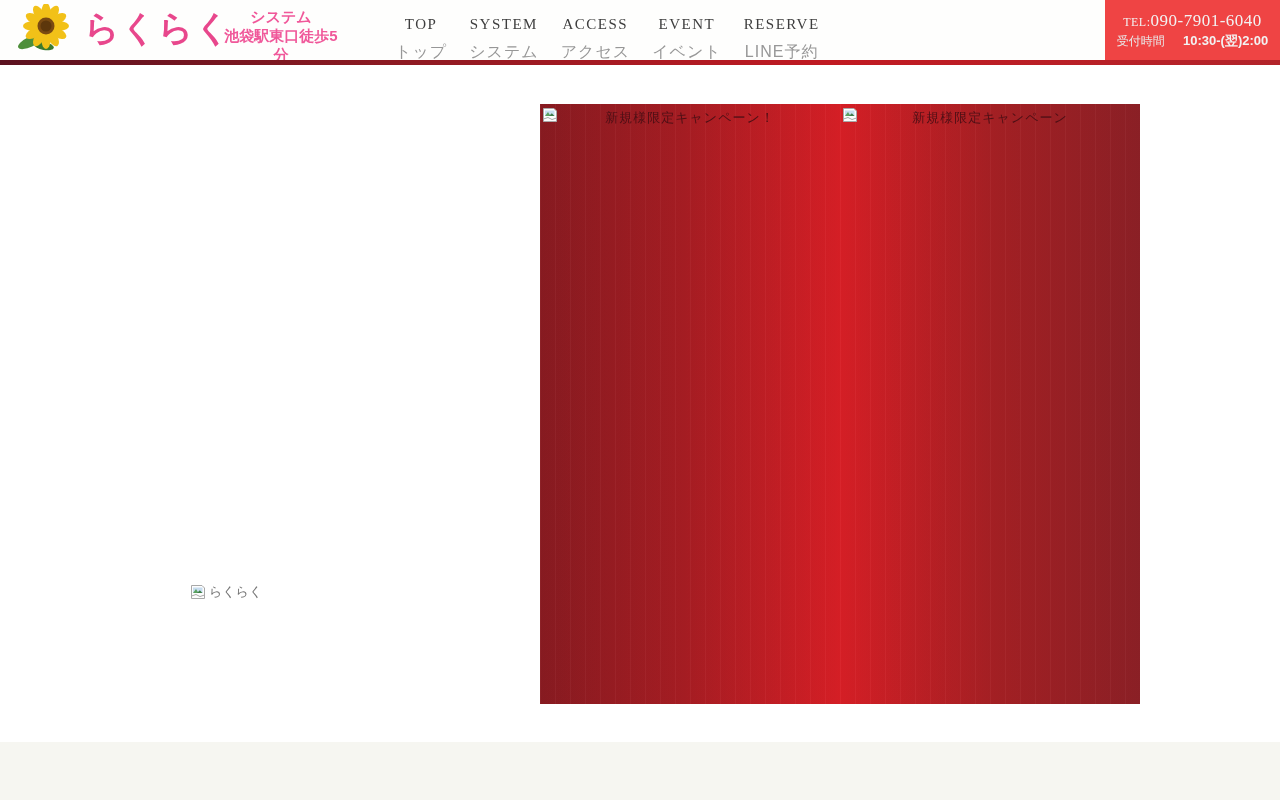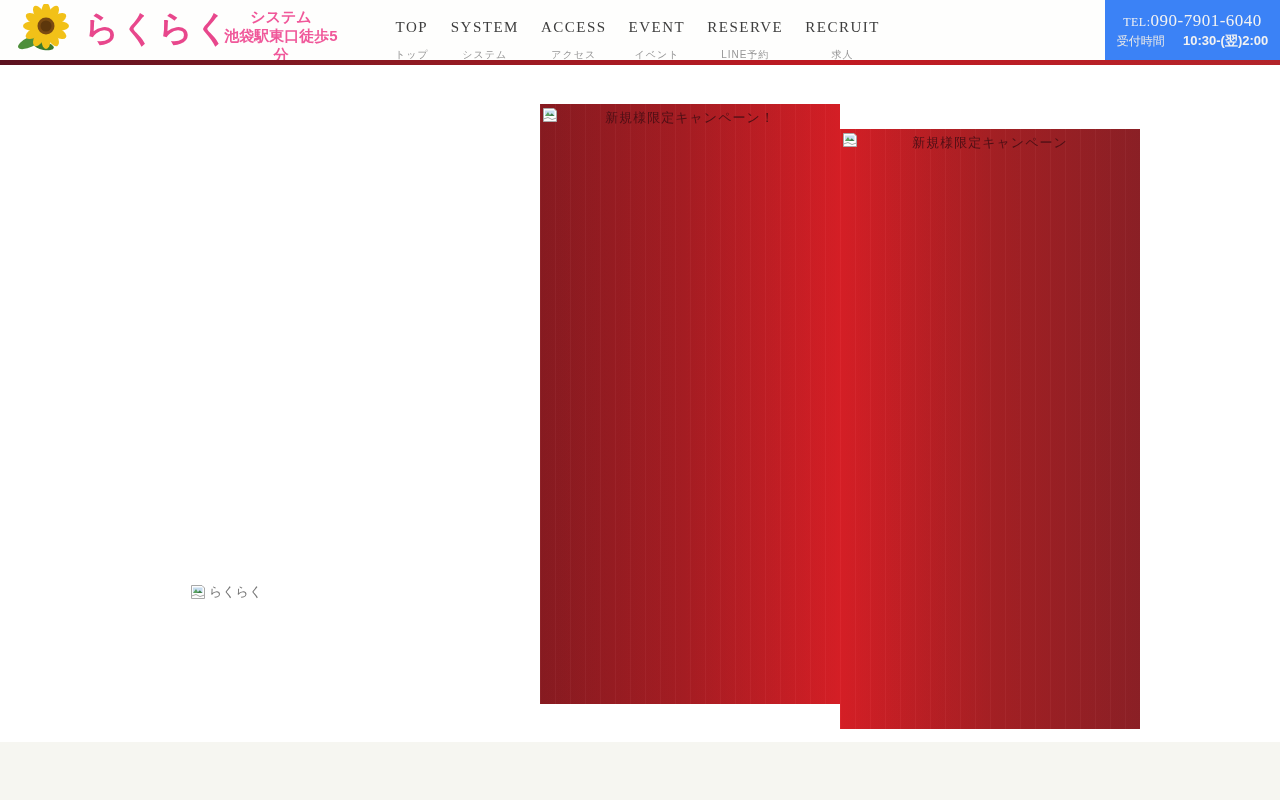--- a/index.html
+++ b/index.html
@@ -24,35 +24,35 @@
     letter-spacing: 1px; line-height: 42px;
     cursor: pointer;
   }
   .tagline {
     position: absolute; left: 218px; top: 7px; width: 126px;
     text-align: center; color: #f0589a; font-weight: bold;
     font-size: 15px; line-height: 19px;
   }
   .nav {
     position: absolute; left: 384px; top: 0; height: 60px;
-    display: flex; align-items: flex-end;
+    display: flex; align-items: center;
   }
   .nav-item {
     padding: 13px 11px 0 11px; text-align: center; cursor: pointer;
   }
   .nav-en {
     font-family: "Liberation Serif", "DejaVu Serif", serif;
     font-size: 15px; color: #3e3e3e; letter-spacing: 1.5px; line-height: 16px;
   }
   .nav-jp {
-    margin-top: 14px; font-size: 10px; color: #979797; letter-spacing: 1px; line-height: 11px;
+    margin-top: 14px; font-size: 16px; color: #979797; letter-spacing: 1px; line-height: 11px;
   }
   .tel-box {
     position: absolute; right: 0; top: 0; width: 175px; height: 60px;
-    background: #3b82f6; color: #f2f2f2;
+    background: #ef4444; color: #f2f2f2;
     display: flex; flex-direction: column; justify-content: center; align-items: center;
   }
   .tel-line1 {
     font-family: "Liberation Serif", "DejaVu Serif", serif;
     font-size: 17px; letter-spacing: 0.5px; line-height: 20px; white-space: nowrap;
   }
   .tel-line1 .tel-prefix { font-size: 12px; }
   .tel-line2 { font-size: 12px; line-height: 16px; white-space: nowrap; margin-top: 1px; }
   .tel-line2 .hours-label { font-size: 12px; color: #e8e8e8; }
   .tel-line2 .hours-time { font-size: 13px; font-weight: bold; margin-left: 15px; }
@@ -80,21 +80,20 @@
   }
   .campaign.c1 {
     background:
       repeating-linear-gradient(90deg, rgba(255,255,255,0.03) 0 1px, rgba(0,0,0,0.02) 1px 15px),
       linear-gradient(90deg, #891b21 0%, #a71d23 48%, #d81f26 100%);
   }
   .campaign.c2 {
     background:
       repeating-linear-gradient(90deg, rgba(255,255,255,0.03) 0 1px, rgba(0,0,0,0.02) 1px 15px),
       linear-gradient(90deg, #d81f26 0%, #a52024 52%, #8d2026 100%);
-    margin-top: 25px;
   }
   .campaign .broken-icon { position: absolute; left: 2px; top: 3px; }
   .campaign-alt {
     position: absolute; left: 0; top: 5px; width: 100%;
     text-align: center; color: #4d0f15; font-size: 13px; letter-spacing: 1px;
   }
 
   
   .footer {
     position: absolute; left: 0; top: 742px; width: 1280px; height: 58px;
@@ -154,24 +153,20 @@
         <div class="nav-jp">アクセス</div>
       </div>
       <div class="nav-item">
         <div class="nav-en">EVENT</div>
         <div class="nav-jp">イベント</div>
       </div>
       <div class="nav-item">
         <div class="nav-en">RESERVE</div>
         <div class="nav-jp">LINE予約</div>
       </div>
-      <div class="nav-item">
-        <div class="nav-en">RECRUIT</div>
-        <div class="nav-jp">求人</div>
-      </div>
     </div>
 
     <div class="tel-box">
       <div class="tel-line1"><span class="tel-prefix">TEL:</span><span>090-7901-6040</span></div>
       <div class="tel-line2"><span class="hours-label">受付時間</span> <span class="hours-time">10:30-(翌)2:00</span></div>
     </div>
   </div>
 
   <div class="header-bar"></div>
 

